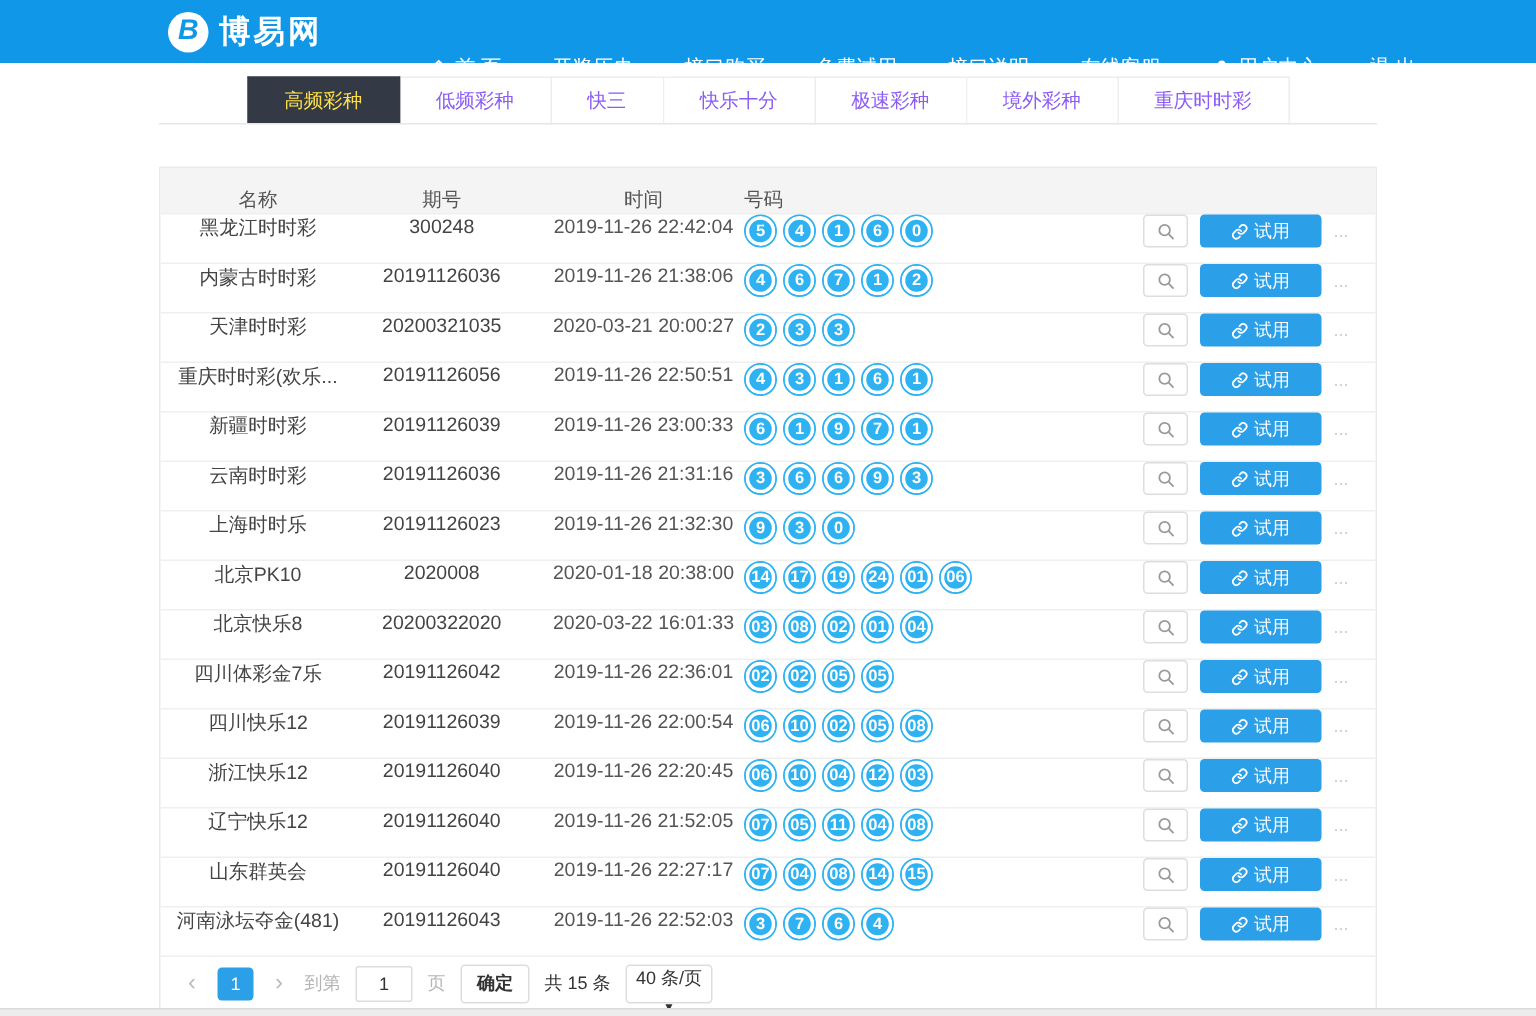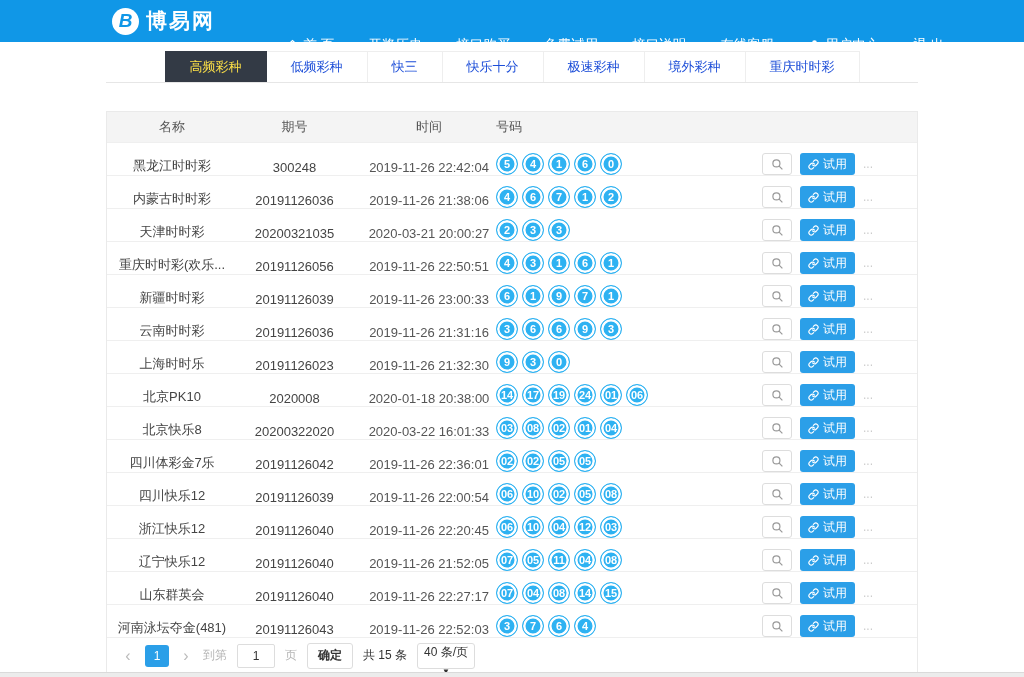--- a/index.html
+++ b/index.html
@@ -17,48 +17,48 @@
   .nav { margin-left: auto; display: flex; align-items: center; gap: 34px; margin-top: 48px; }
   .nav a { color: #fff; font-size: 13.5px; text-decoration: none; display: flex;
     align-items: center; gap: 4px; white-space: nowrap; }
   .nav svg { display: block; }
 
   
   .tabbar { width: 812px; margin: 9px auto 0; border-bottom: 1px solid #e6e6e6;
     display: flex; justify-content: center; }
   .tab { height: 31px; padding: 0 24px; display: flex; align-items: center;
     background: #fff; border: 1px solid #eee; border-bottom: none; font-size: 13px;
-    color: #1d4ed8; cursor: pointer; white-space: nowrap; }
+    color: #8b5cf6; cursor: pointer; white-space: nowrap; }
   .tab + .tab { border-left: none; }
   .tab.active { background: var(--tab-active, #333a45); color: #fde047; border-color: var(--tab-active, #333a45); }
 
   
   .card { width: 812px; margin: 28px auto 0; border: 1px solid #eaeaea; }
-  .thead { height: 30px; background: #f4f4f4; display: flex; align-items: center;
+  .thead { height: 30px; background: #f4f4f4; display: flex; align-items: flex-end;
     color: #555; font-size: 13px; }
   .col-name   { width: 130px; text-align: center; }
   .col-issue  { width: 115px; text-align: center; }
   .col-time   { width: 130px; text-align: center; margin-left: 12px; }
   .col-nums   { flex: 1; text-align: left; padding-left: 2px; }
   .col-act    { width: 155px; }
 
-  .row { height: 33px; display: flex; align-items: flex-end; border-top: 1px solid #efefef;
+  .row { height: 33px; display: flex; align-items: flex-start; border-top: 1px solid #efefef;
     font-size: 13px; color: #444; }
   .row .col-time { white-space: nowrap; color: #555; }
   .nums-wrap { display: flex; gap: 4px; align-items: center; }
   .ball { width: 22px; height: 22px; border-radius: 50%;
     background: var(--ball-blue, #2eb2f2); box-shadow: inset 0 0 0 2.5px #fff;
     border: 1px solid var(--ball-blue, #2eb2f2);
     color: #fff; font-size: 11px; font-weight: bold;
     display: flex; align-items: center; justify-content: center; }
   .actions { display: flex; align-items: center; gap: 8px; }
   .btn-mag { width: 30px; height: 22px; background: #fff; border: 1px solid #ddd;
     border-radius: 3px; display: flex; align-items: center; justify-content: center;
     cursor: pointer; }
-  .btn-trial { height: 22px; padding: 0 8px; background: var(--button-blue, #2b9fe8);
+  .btn-trial { height: 22px; padding: 0 21px; background: var(--button-blue, #2b9fe8);
     border: none; border-radius: 3px; color: #fff; font-size: 12px; cursor: pointer;
     display: flex; align-items: center; gap: 4px; }
   .row-ellipsis { color: #ccc; font-size: 12px; }
 
   
   .pager { height: 36px; border-top: 1px solid #efefef; display: flex;
     align-items: center; gap: 10px; padding: 0 14px; font-size: 12px; }
   .pg-arrow { color: #bbb; font-size: 16px; cursor: pointer; width: 14px; text-align: center; }
   .pg-page { width: 24px; height: 22px; background: var(--button-blue, #2b9fe8);
     color: #fff; border-radius: 3px; display: flex; align-items: center;

